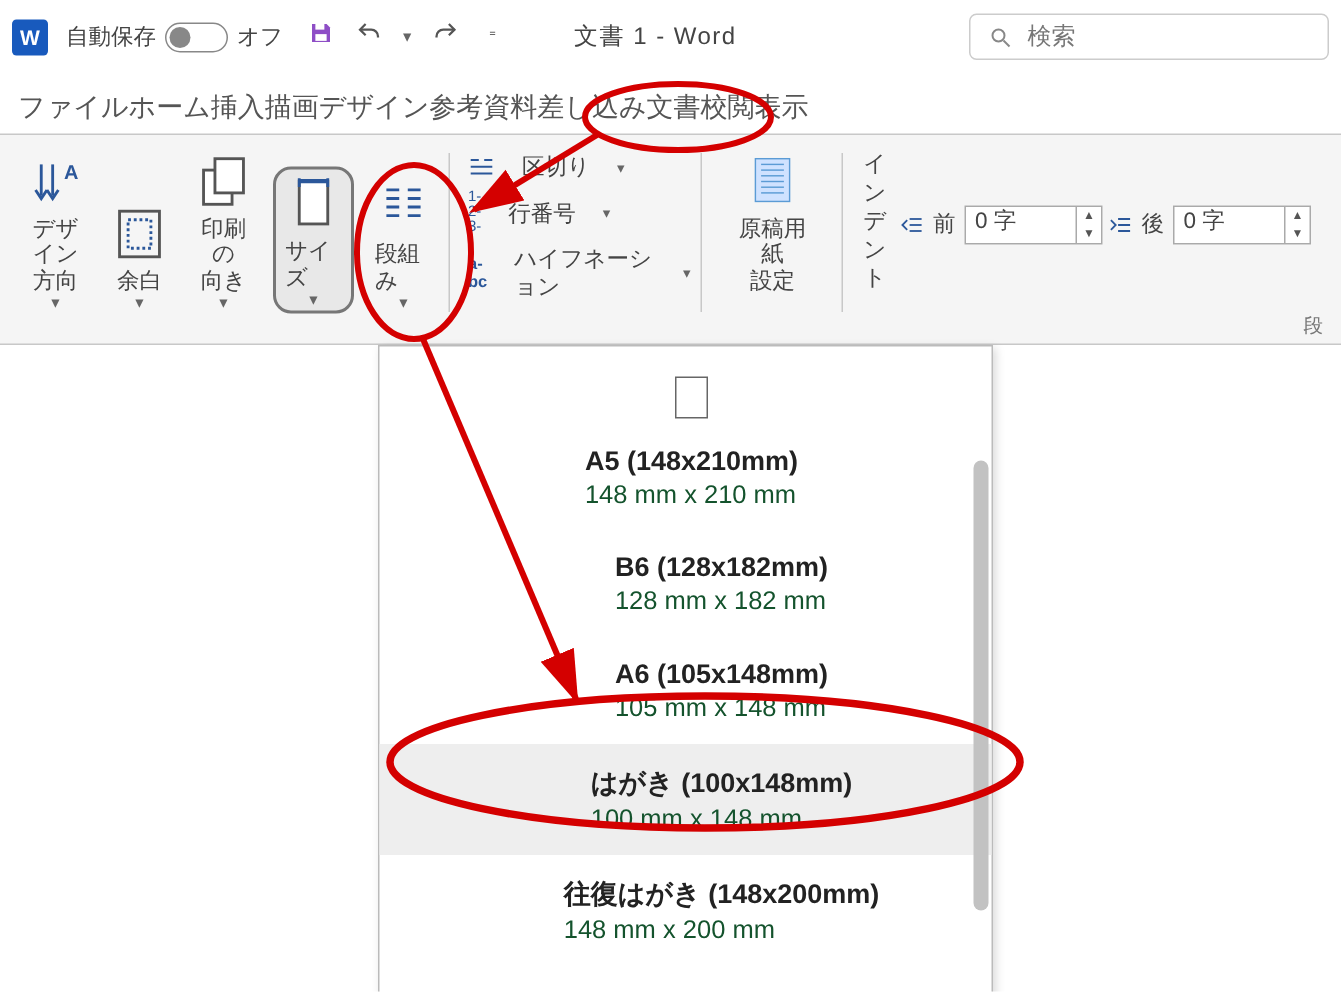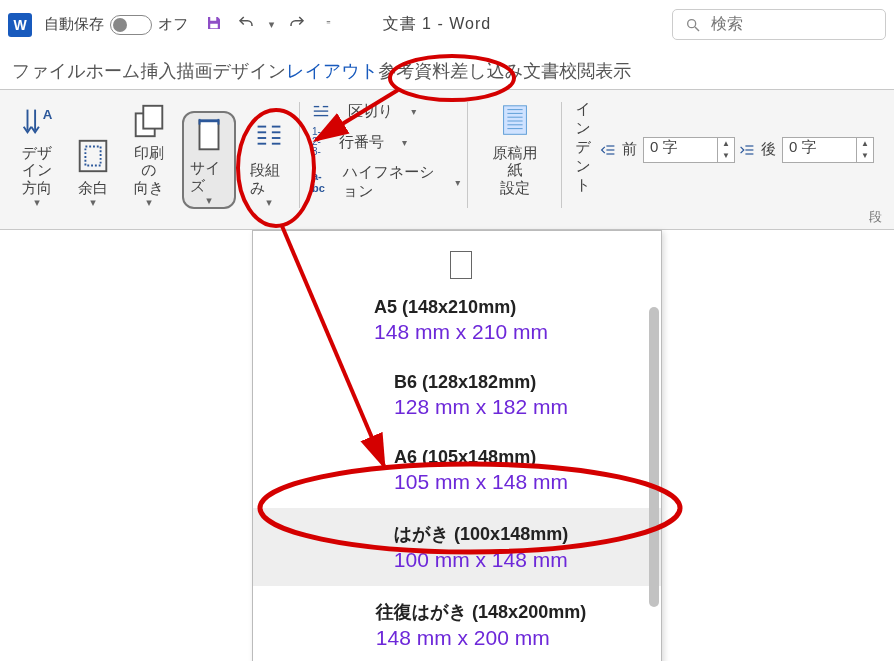--- a/index.html
+++ b/index.html
@@ -6,21 +6,21 @@
     body{width:894px;height:661px;background:#fff;overflow:hidden;position:relative;color:#444;}
     
     .titlebar{display:flex;align-items:center;height:50px;background:#fff;padding:0 8px;gap:12px;border-bottom:1px solid transparent;}
     .wicon{width:24px;height:24px;background:#185abd;border-radius:3px;display:flex;align-items:center;justify-content:center;color:#fff;font-weight:700;font-size:14px;}
     .autos{display:flex;align-items:center;gap:6px;font-size:15px;}
     .toggle{width:42px;height:20px;border:1px solid #888;border-radius:10px;position:relative;background:#fff;}
     .toggle::after{content:"";position:absolute;width:14px;height:14px;border-radius:50%;background:#888;left:2px;top:2px;}
     .qat{display:flex;align-items:center;gap:14px;margin-left:4px;}
     .qat svg{width:18px;height:18px;}
     .doctitle{margin-left:40px;font-size:16px;letter-spacing:1px;}
-    .search{margin-left:auto;display:flex;align-items:center;gap:10px;border:1px solid #ccc;border-radius:5px;padding:4px 12px;width:214px;color:#777;font-size:16px;}
+    .search{margin-left:auto;display:flex;align-items:center;gap:10px;border:1px solid #ccc;border-radius:5px;padding:4px 12px;width:240px;color:#777;font-size:16px;}
     
     .tabs{display:flex;align-items:flex-end;height:40px;padding:0 12px;font-size:18px;color:#555;border-bottom:1px solid #c8c8c8;}
     .tabs span{padding-bottom:6px;cursor:pointer;}
     .tabs .active{color:#185abd;}
     
     .ribbon{display:flex;align-items:flex-start;background:#f5f5f5;border-bottom:1px solid #c8c8c8;height:140px;padding:8px 6px 0 6px;gap:0;}
     .group{display:flex;flex-direction:column;align-items:center;height:128px;padding:0 8px;position:relative;}
     .group.sep::after{content:"";position:absolute;right:0;top:4px;bottom:18px;width:1px;background:#c8c8c8;}
     .biggrid{display:flex;gap:10px;align-items:flex-end;}
     .bigbtn{display:flex;flex-direction:column;align-items:center;gap:4px;font-size:15px;line-height:1.15;cursor:pointer;padding:4px 4px;border-radius:4px;}
@@ -40,21 +40,21 @@
     .grlabel{position:absolute;bottom:0;right:6px;font-size:13px;color:#777;}
     
     .drop{position:absolute;left:252px;top:230px;width:410px;background:#fff;border:1px solid #bbb;box-shadow:2px 2px 6px rgba(0,0,0,.15);padding:6px 0;}
     .dscroll{position:absolute;right:2px;top:6px;bottom:6px;width:12px;background:transparent;}
     .dscroll .thumb{position:absolute;right:0;top:70px;width:10px;height:300px;background:#c2c2c2;border-radius:5px;}
     .ditem{display:flex;align-items:center;gap:18px;padding:14px 22px 14px 30px;cursor:pointer;flex-direction:column;}
     .ditem.hov{background:#eee;}
     .ditem .pic{width:22px;height:28px;border:1px solid #666;flex:0 0 auto;}
     .ditem .txt{display:flex;flex-direction:column;}
     .ditem .sn{font-weight:700;font-size:18px;color:#222;}
-    .ditem .sd{font-size:21px;color:#6d28d9;margin-top:2px;}
+    .ditem .sd{font-size:17px;color:#14532d;margin-top:2px;}
     .last{padding:14px 22px 0 80px;font-weight:700;font-size:18px;}
     
     .anno{position:absolute;inset:0;pointer-events:none;}
   </style>
 </head>
 <body>
 
 <div class="titlebar">
   <div class="wicon">W</div>
   <div class="autos">
@@ -94,21 +94,20 @@
     <span>検索</span>
   </div>
 </div>
 
 <div class="tabs">
   <span>ファイル</span>
   <span>ホーム</span>
   <span>挿入</span>
   <span>描画</span>
   <span>デザイン</span>
-  <span class="active">レイアウト</span>
   <span>参考資料</span>
   <span>差し込み文書</span>
   <span>校閲</span>
   <span>表示</span>
 </div>
 
 <div class="ribbon">
   <div class="group sep">
     <div class="biggrid">
       <div class="bigbtn">

